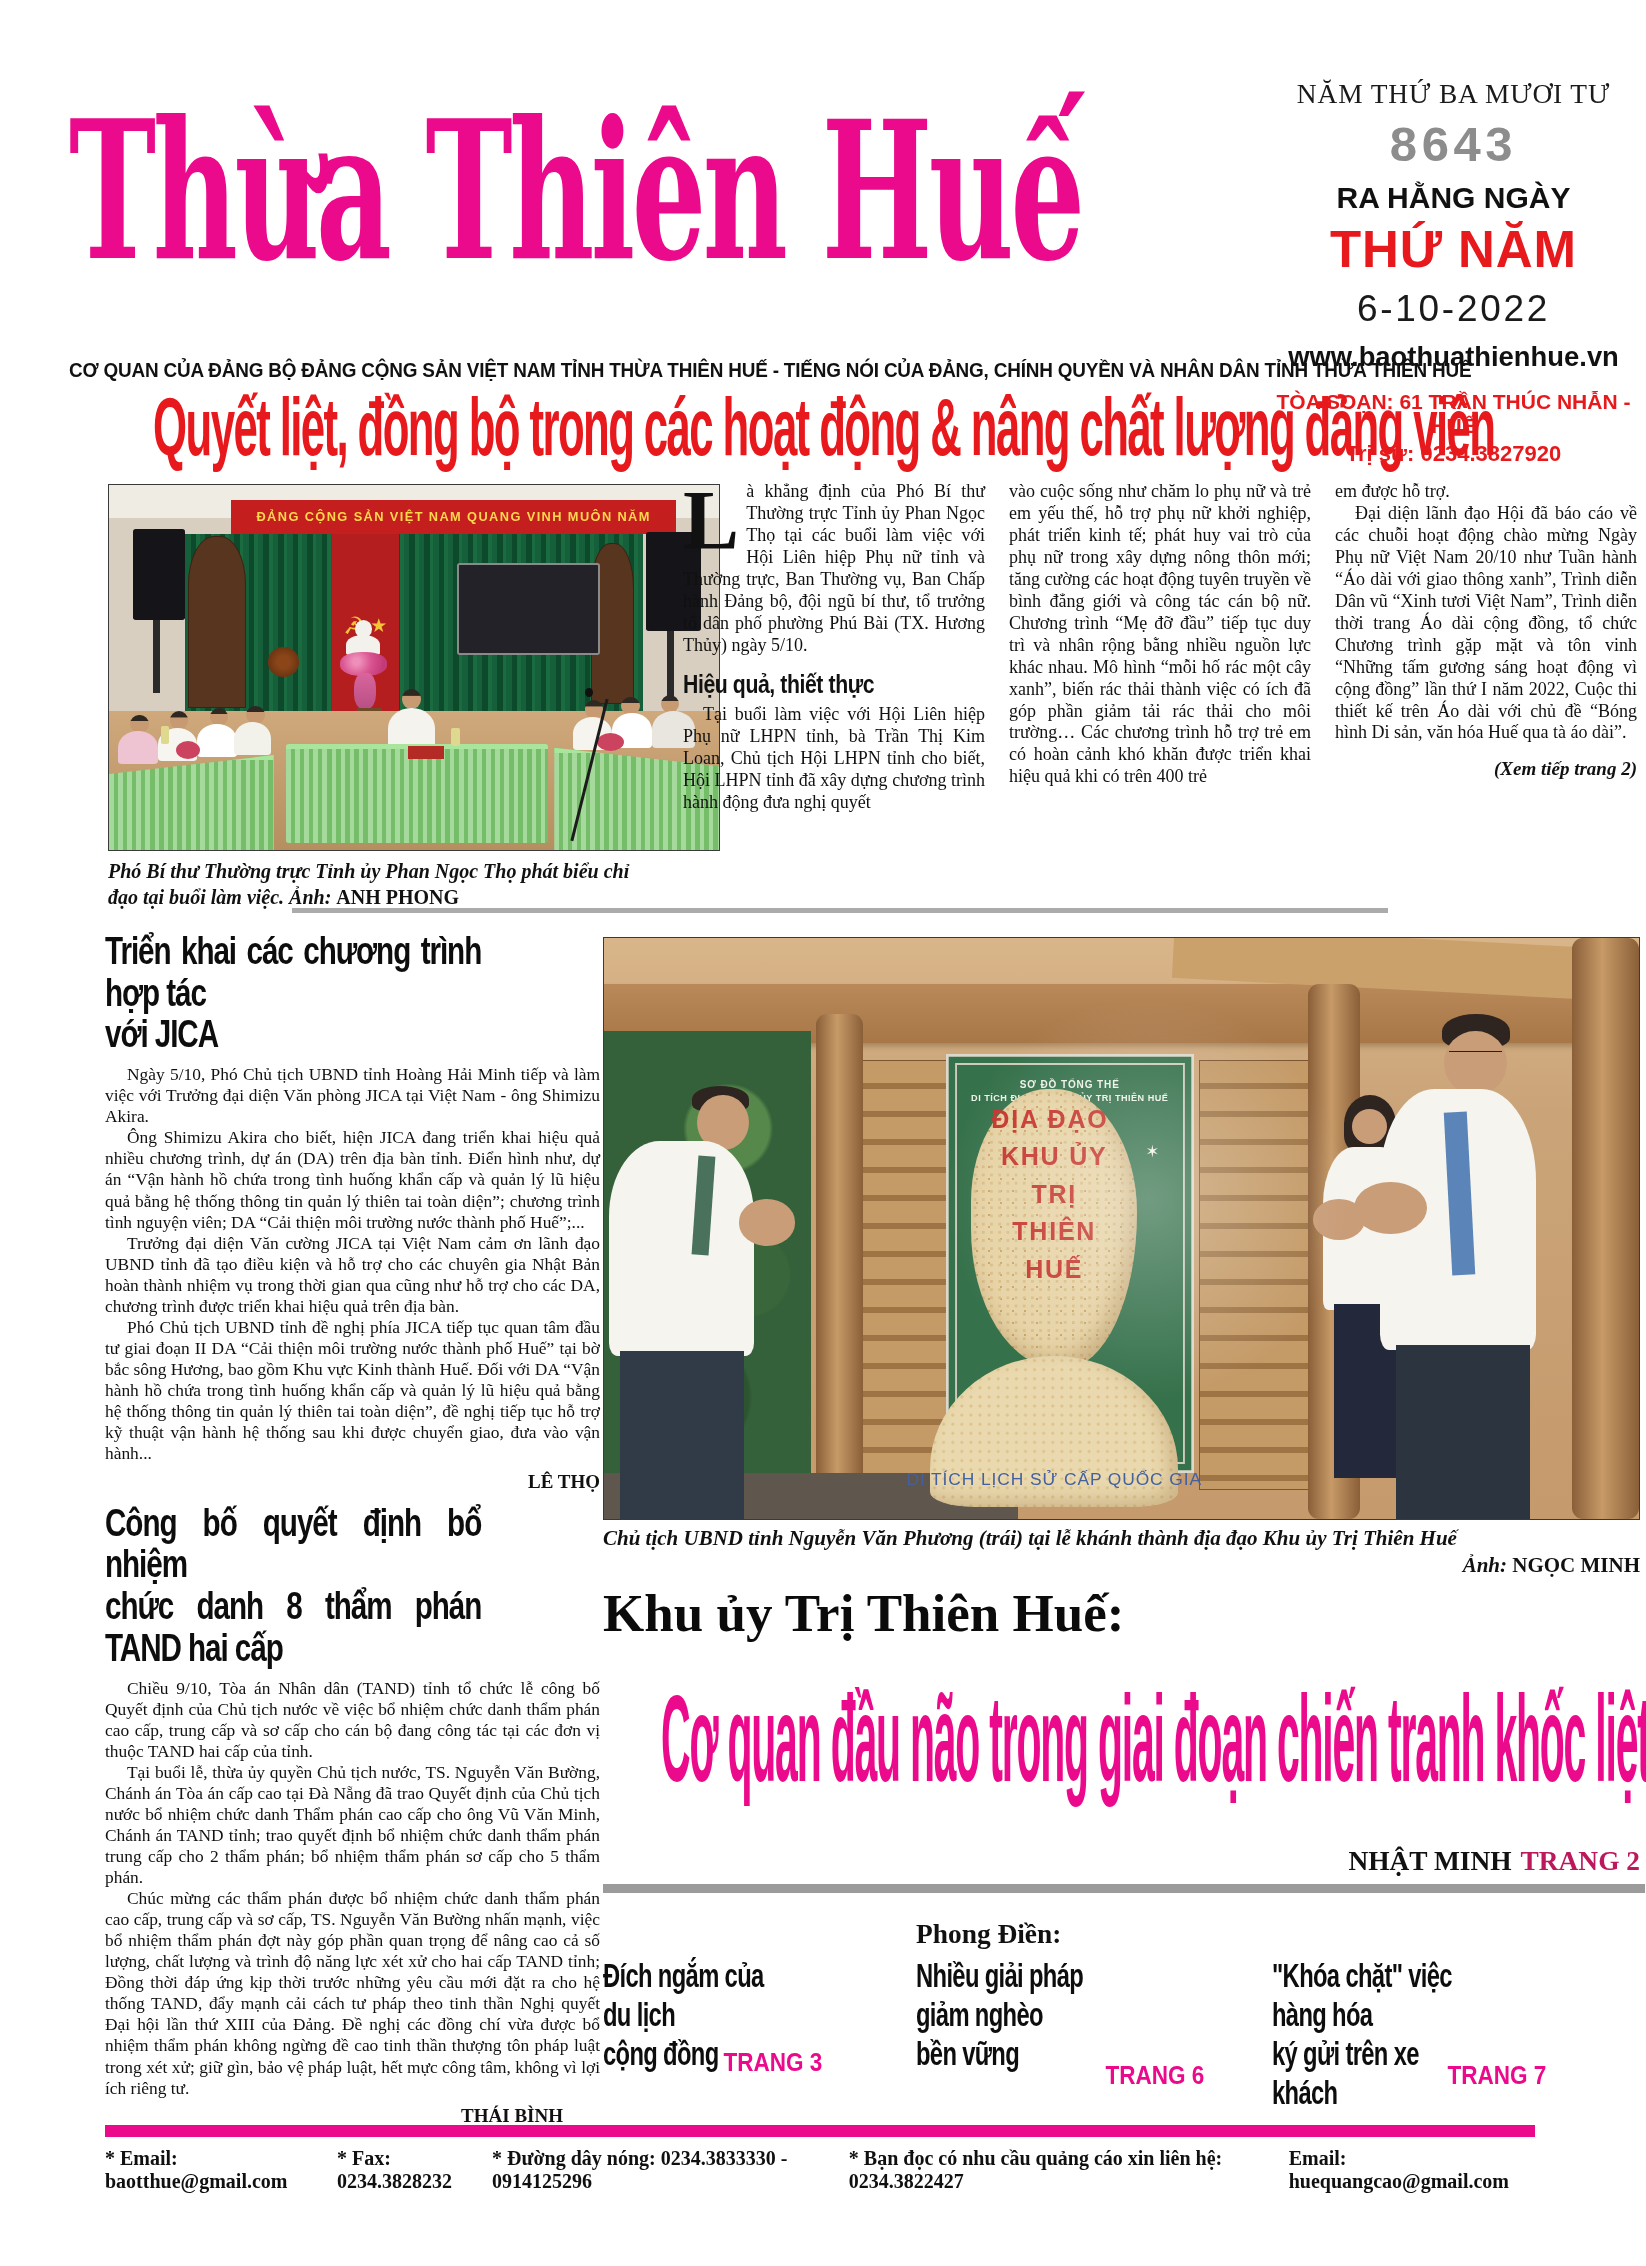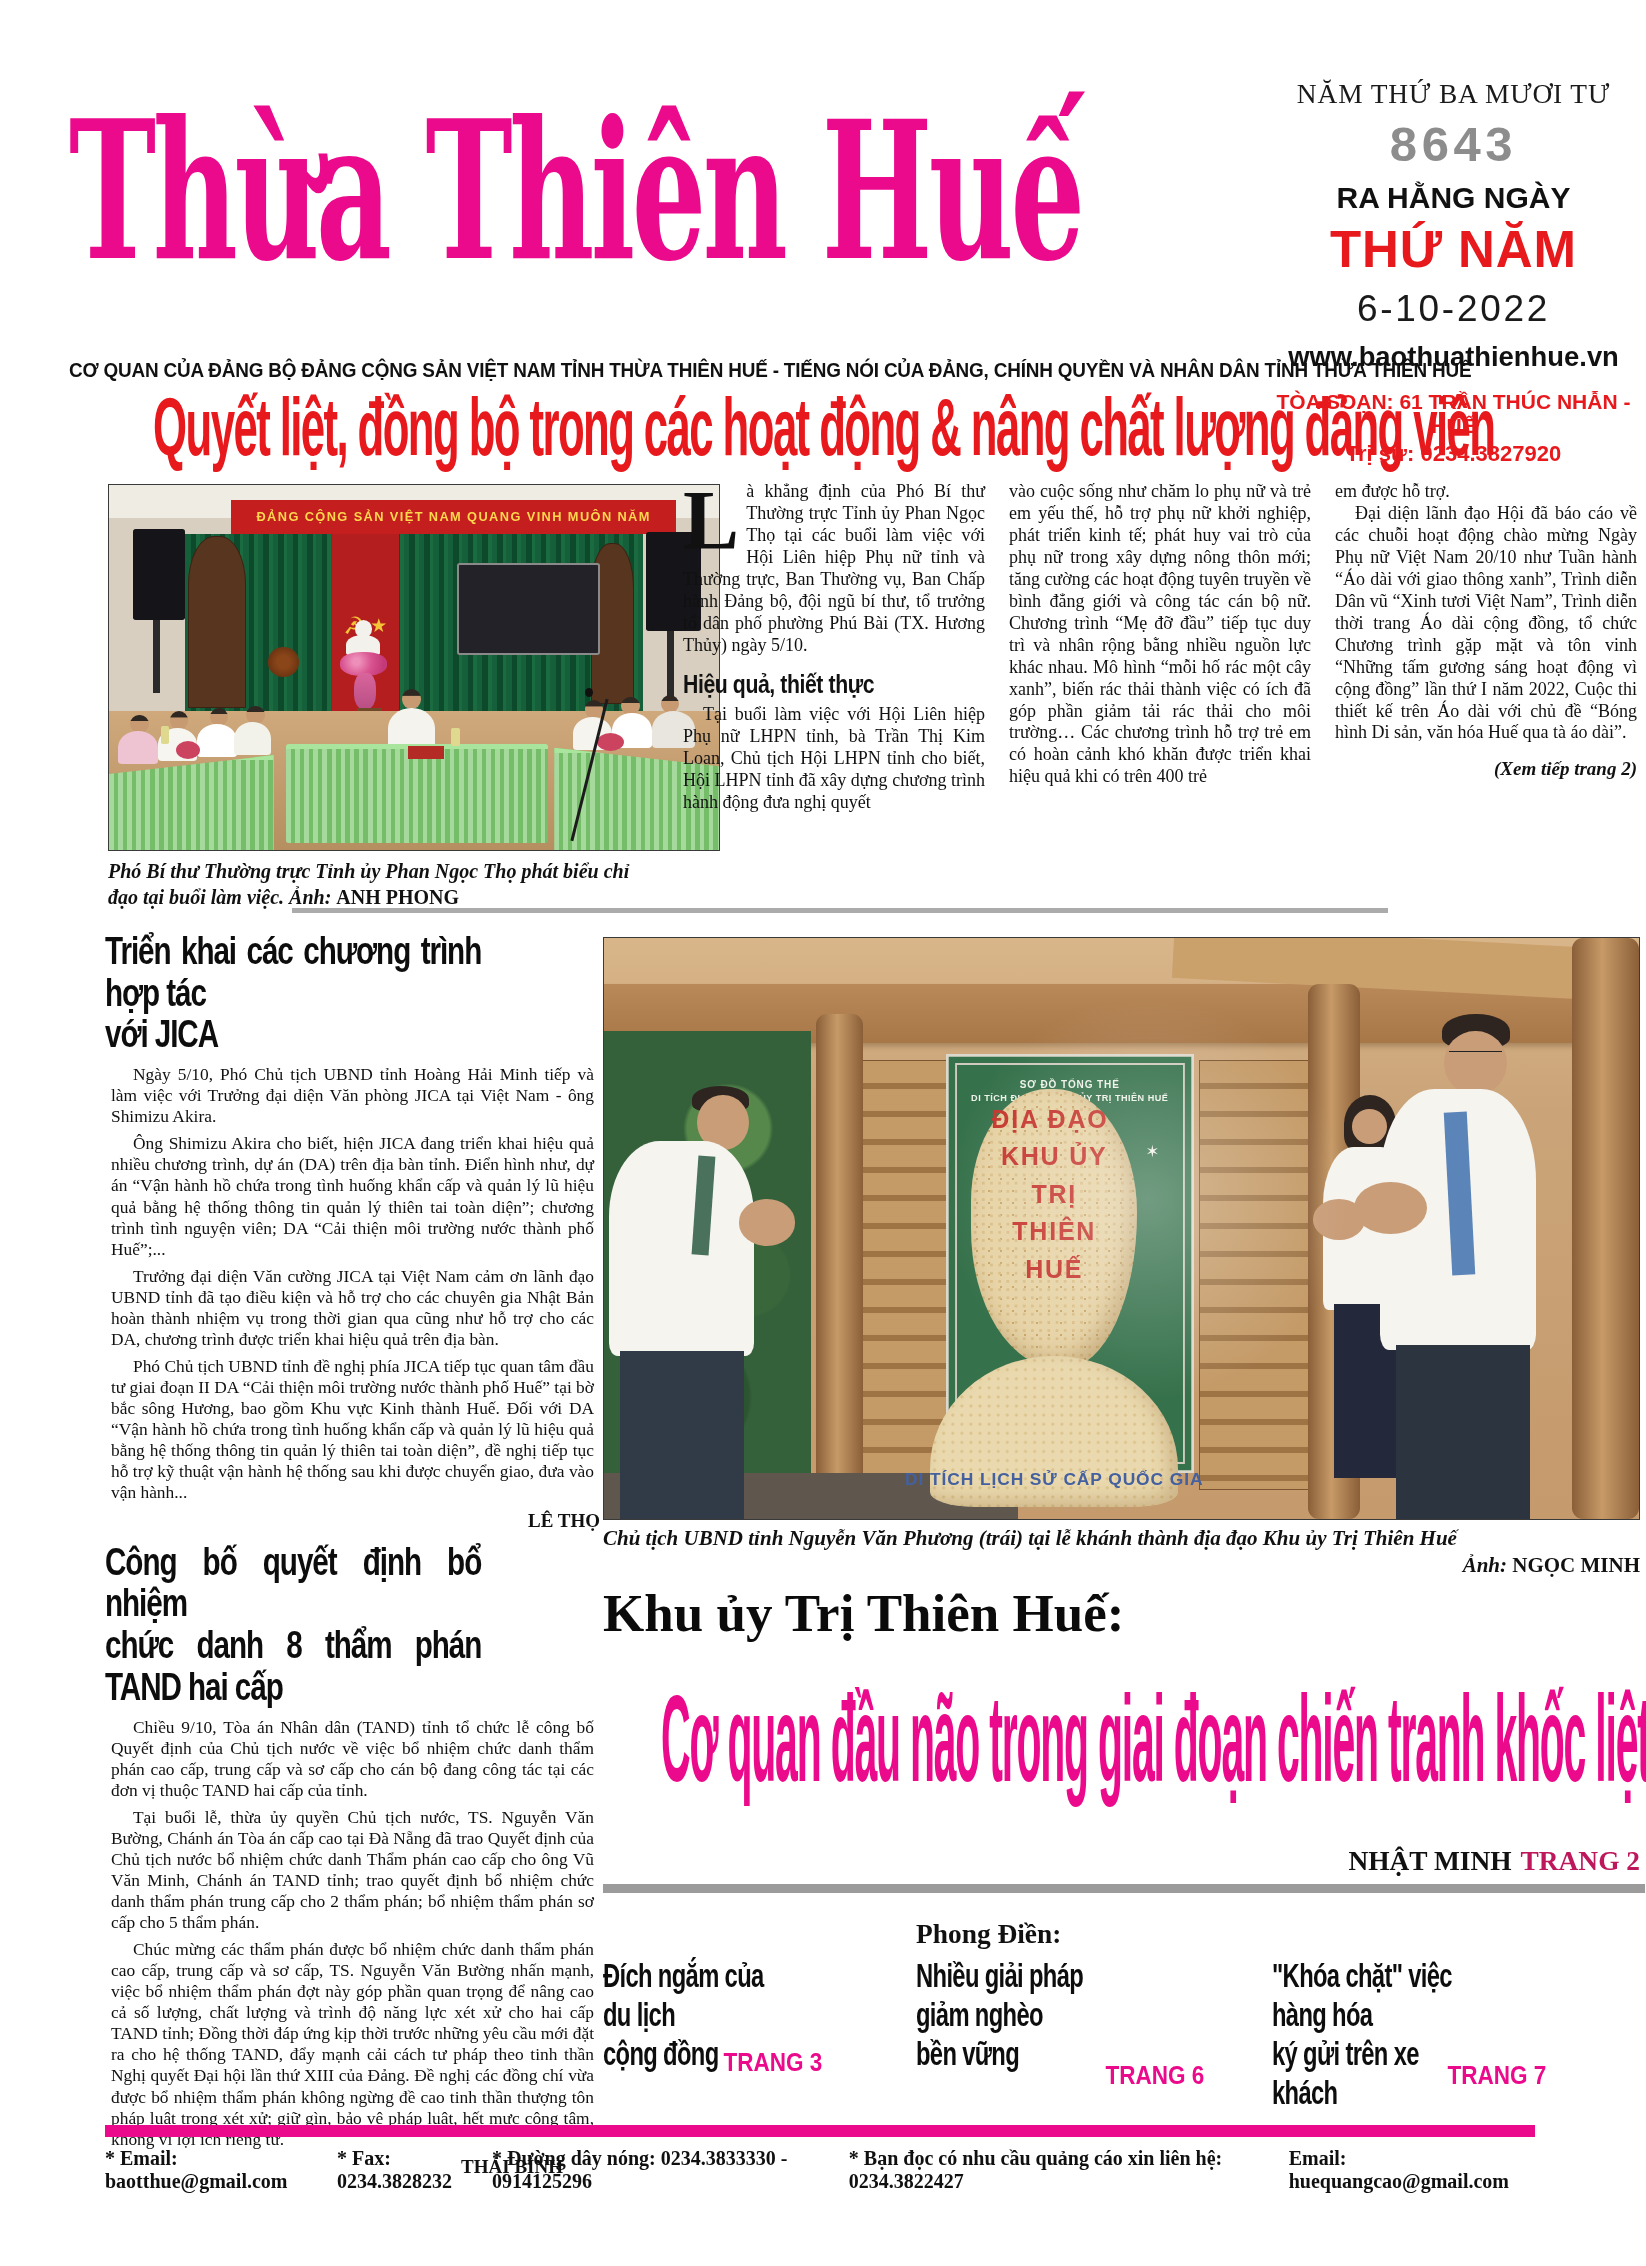--- a/index.html
+++ b/index.html
@@ -41,21 +41,21 @@
         font-size:25px;letter-spacing:-0.5px;transform:scaleX(0.85);transform-origin:left center;white-space:nowrap;}
   .continued{text-align:right;font-weight:bold;font-style:italic;font-size:19px;margin-top:12.8px;}
   .rule{background:#ababab;}
 
   
   .story-col{width:495px;font-size:17.4px;line-height:1.21;text-align:justify;}
   .h2c{margin:0 0 9.1px 0;}
   .h2c span{display:inline-block;font-family:"Liberation Sans", sans-serif;font-weight:bold;
         font-size:39px;line-height:1.07;letter-spacing:-1.4px;color:#0d0d0d;
         transform:scaleX(0.76);transform-origin:left top;white-space:pre-line;}
-  .story-col p{margin:6px;text-indent:22px;}
+  .story-col p{margin:0;text-indent:22px;}
   .byline{display:block;text-align:right;font-weight:bold;font-size:19px;margin:6.4px 0 8.2px 0;}
 
   
   .cap2{font-size:21px;font-weight:bold;font-style:italic;color:#111;}
   .credit-row{text-align:right;font-size:21px;font-weight:bold;}
   .credit-row .lbl{font-style:italic;}
   .kicker{font-family:"Liberation Serif", serif;font-weight:bold;font-size:53px;color:#0b0b0b;}
   .pink-headline{display:flex;justify-content:center;align-items:center;}
   .pink-headline span{display:inline-block;font-family:"Liberation Sans", sans-serif;font-weight:bold;
         font-size:91px;letter-spacing:-2.7px;color:#EC0A8C;transform:scale(0.45,1.35);white-space:nowrap;}
@@ -131,21 +131,21 @@
         background-image:radial-gradient(#d9bd85 1.4px, transparent 1.5px),radial-gradient(#c9a567 0.9px, transparent 1px);
         background-size:8.2px 8.2px,12px 12px;border-radius:48% 52% 45% 55%/42% 46% 58% 52%;
         display:flex;flex-direction:column;align-items:center;box-shadow:inset -7.3px -9.1px 20px rgba(140,100,50,.35);}
   .p2-stone .ln{font-family:"Liberation Sans", sans-serif;font-weight:bold;font-size:25px;line-height:1.5;
         letter-spacing:1.8px;color:#c4322a;}
   .p2-stone .ln.first{margin-top:7%;align-self:flex-start;margin-left:12%;}
   .p2-base{background-color:#ead9ae;
         background-image:radial-gradient(#dcc28c 1.4px, transparent 1.5px);background-size:9.1px 9.1px;
         border-radius:50% 50% 18% 18%/75% 75% 10% 10%;display:flex;align-items:flex-end;justify-content:center;
         box-shadow:inset -9.1px -7.3px 18.3px rgba(140,100,50,.3);}
-  .p2-base span{font-family:"Liberation Sans", sans-serif;font-weight:bold;font-size:17.4px;
+  .p2-base span{font-family:"Liberation Sans", sans-serif;font-weight:normal;font-size:17.4px;
         letter-spacing:0.9px;color:#44609f;padding-bottom:7%;white-space:nowrap;}
   .p2-skin{background:#c99d78;border-radius:50%;}
   .p2-hair{background:#2e2420;border-radius:50% 50% 30% 30%;}
   .p2-shirt{background:#f5f4ef;border-radius:35% 35% 6% 6%;}
   .p2-trous{background:#313a47;}
   .p2-glare{left:30%;top:10%;width:45%;height:70%;background:radial-gradient(circle,rgba(255,255,255,.30),rgba(255,255,255,0) 65%);pointer-events:none;}
   .p2-floor{background:#5f574e;}
 </style>
 </head>
 <body>

